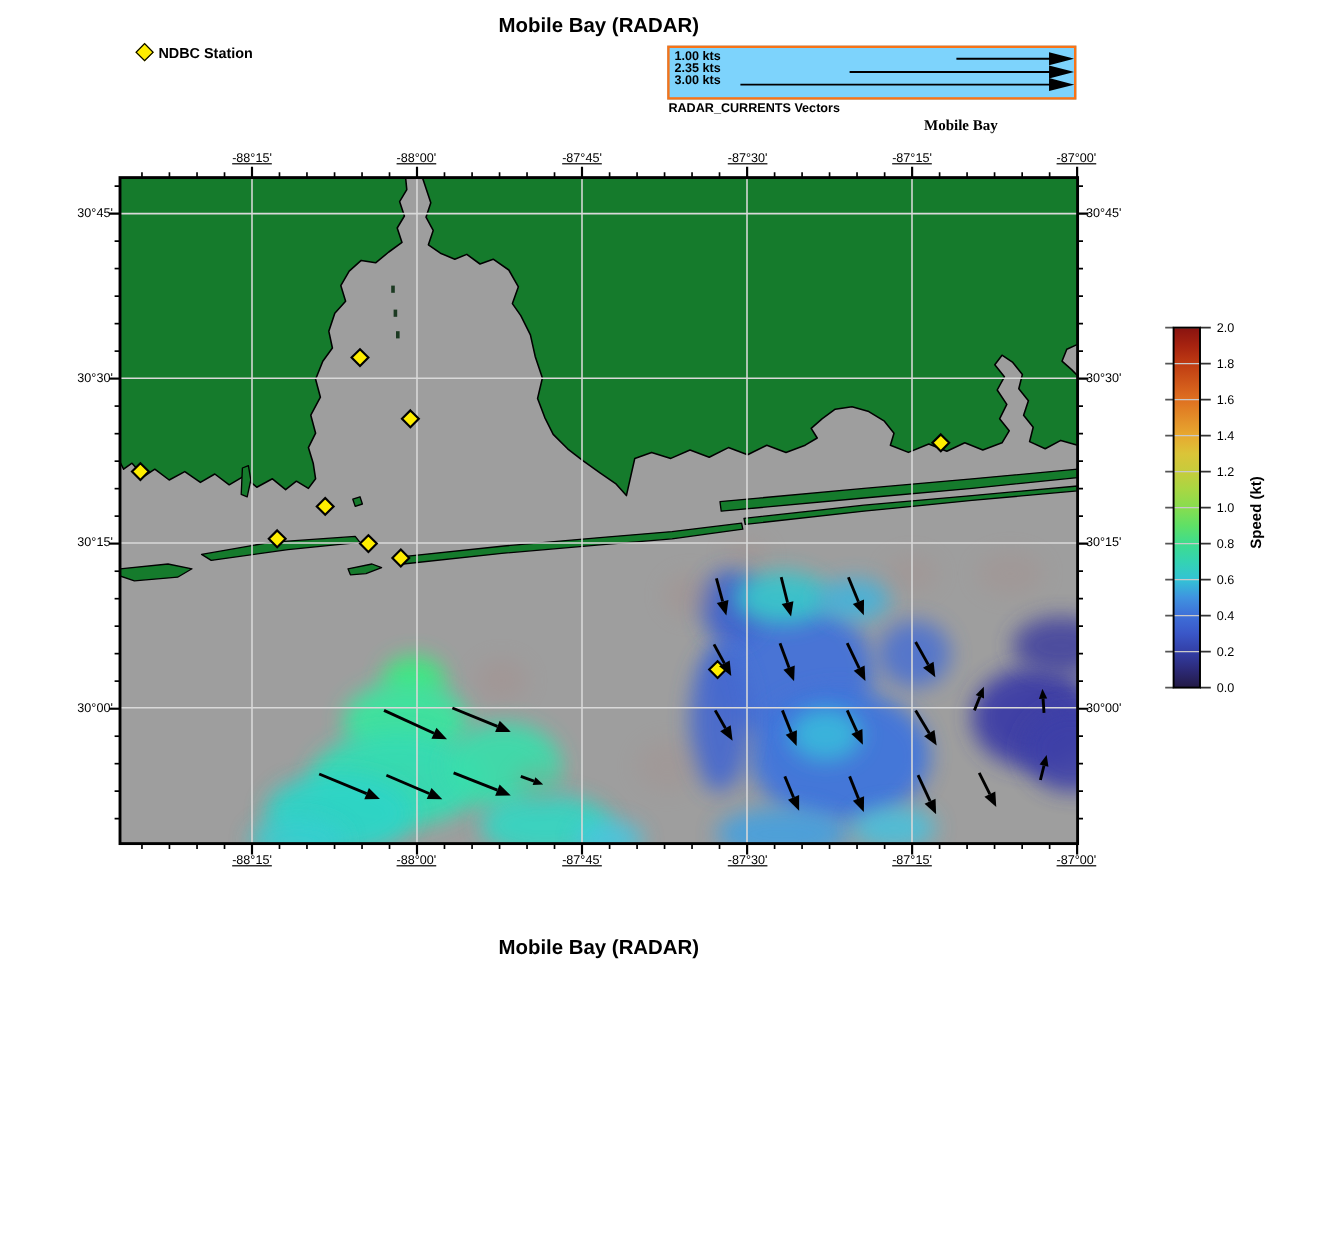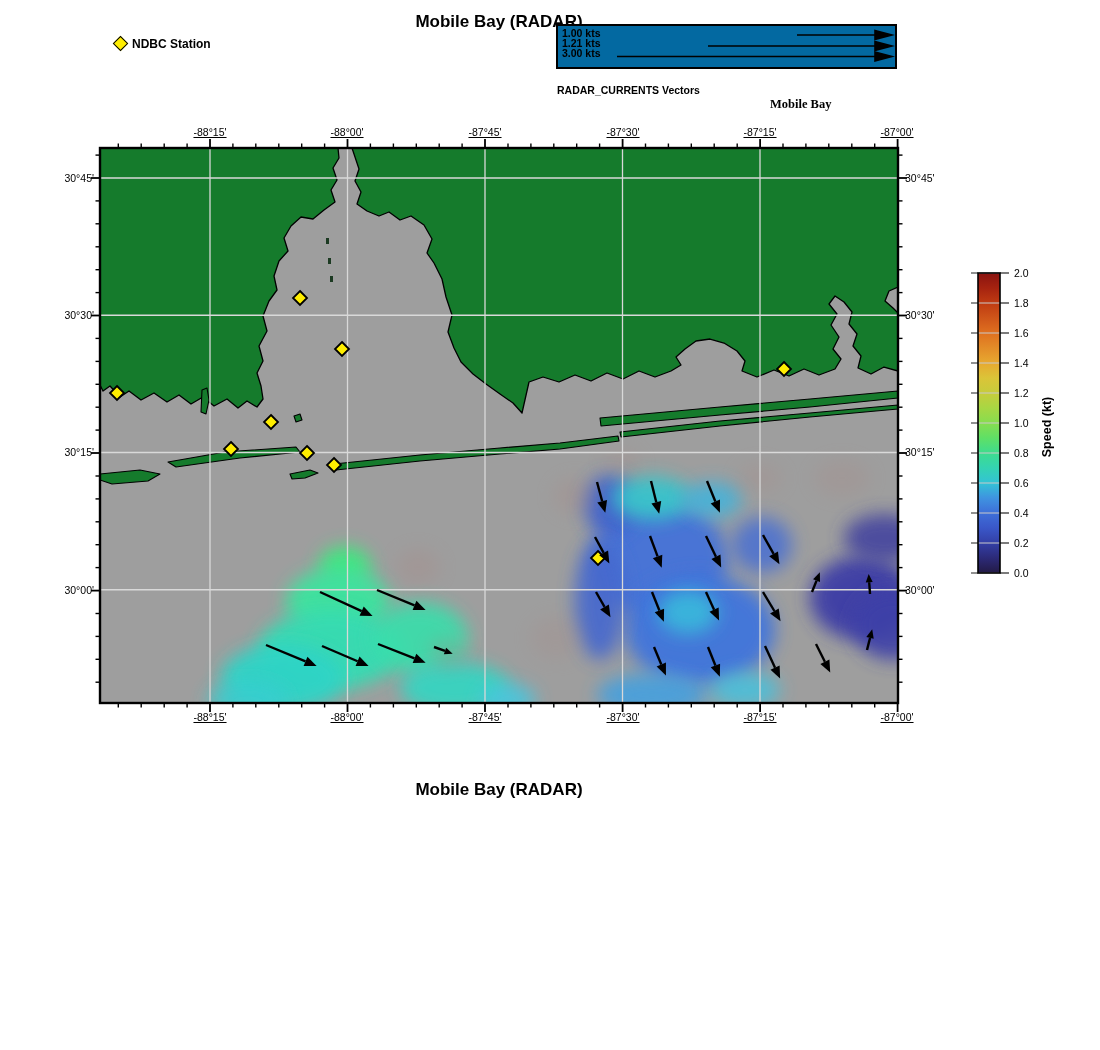--- a/index.html
+++ b/index.html
@@ -8,21 +8,21 @@
   .abs{position:absolute;}
   .sans-b{font-family:"Liberation Sans",sans-serif;font-weight:bold;}
   .serif-b{font-family:"Liberation Serif",serif;font-weight:bold;}
   #top-title{left:100px;top:12px;width:798px;text-align:center;font-size:17px;}
   #bottom-title{left:100px;top:780px;width:798px;text-align:center;font-size:17px;}
   #subtitle{left:100px;top:100px;width:798px;text-align:center;font-size:16px;}
   #region-label{left:770px;top:97px;width:128px;text-align:left;font-size:12.5px;}
   #ndbc-diamond{left:115px;top:38px;width:9px;height:9px;background:#ffee00;border:1.6px solid #000;
                 transform:rotate(45deg);}
   #ndbc-label{left:132px;top:37px;font-size:12px;}
-  #vector-legend{left:556px;top:24px;width:337px;height:41px;border:2px solid #000000;background:#0369a1;}
+  #vector-legend{left:556px;top:38px;width:337px;height:41px;border:2px solid #f97316;background:#7dd3fc;}
   .vl-row{position:absolute;left:4px;font-size:10.5px;line-height:10px;}
   #vl-svg{position:absolute;left:0;top:0;}
   #vector-caption{left:557px;top:84px;font-size:10.5px;}
   .x-axis-label{position:absolute;width:70px;margin-left:-35px;text-align:center;font-size:10.5px;text-decoration:underline;}
   .y-axis-label-left{position:absolute;width:52px;text-align:right;font-size:10.5px;left:42px;margin-top:-6px;}
   .y-axis-label-right{position:absolute;width:60px;text-align:left;font-size:10.5px;left:905px;margin-top:-6px;}
   #cb-label{left:1036px;top:360px;width:130px;font-size:12.5px;transform:rotate(-90deg);
             transform-origin:center;text-align:center;margin-left:-54px;margin-top:60px;}
 </style>
 </head>
@@ -30,21 +30,21 @@
 
 <div id="page">
 
   <div id="top-title" class="abs sans-b">Mobile Bay (RADAR)</div>
 
   <div id="ndbc-diamond" class="abs"></div>
   <div id="ndbc-label" class="abs sans-b">NDBC Station</div>
 
   <div id="vector-legend" class="abs">
     <div class="vl-row sans-b" style="top:2px">1.00 kts</div>
-    <div class="vl-row sans-b" style="top:12px">1.21 kts</div>
+    <div class="vl-row sans-b" style="top:12px">2.35 kts</div>
     <div class="vl-row sans-b" style="top:22px">3.00 kts</div>
     <svg id="vl-svg" width="337" height="41" viewBox="0 0 337 41">
       <g stroke="#000" stroke-width="1.6" fill="#000">
         <line x1="239" y1="9" x2="320" y2="9"></line>
         <polygon points="334,9 317,4.6 317,13.4"></polygon>
         <line x1="150" y1="20" x2="320" y2="20"></line>
         <polygon points="334,20 317,15.6 317,24.4"></polygon>
         <line x1="59" y1="30.5" x2="320" y2="30.5"></line>
         <polygon points="334,30.5 317,26.1 317,34.9"></polygon>
       </g>

